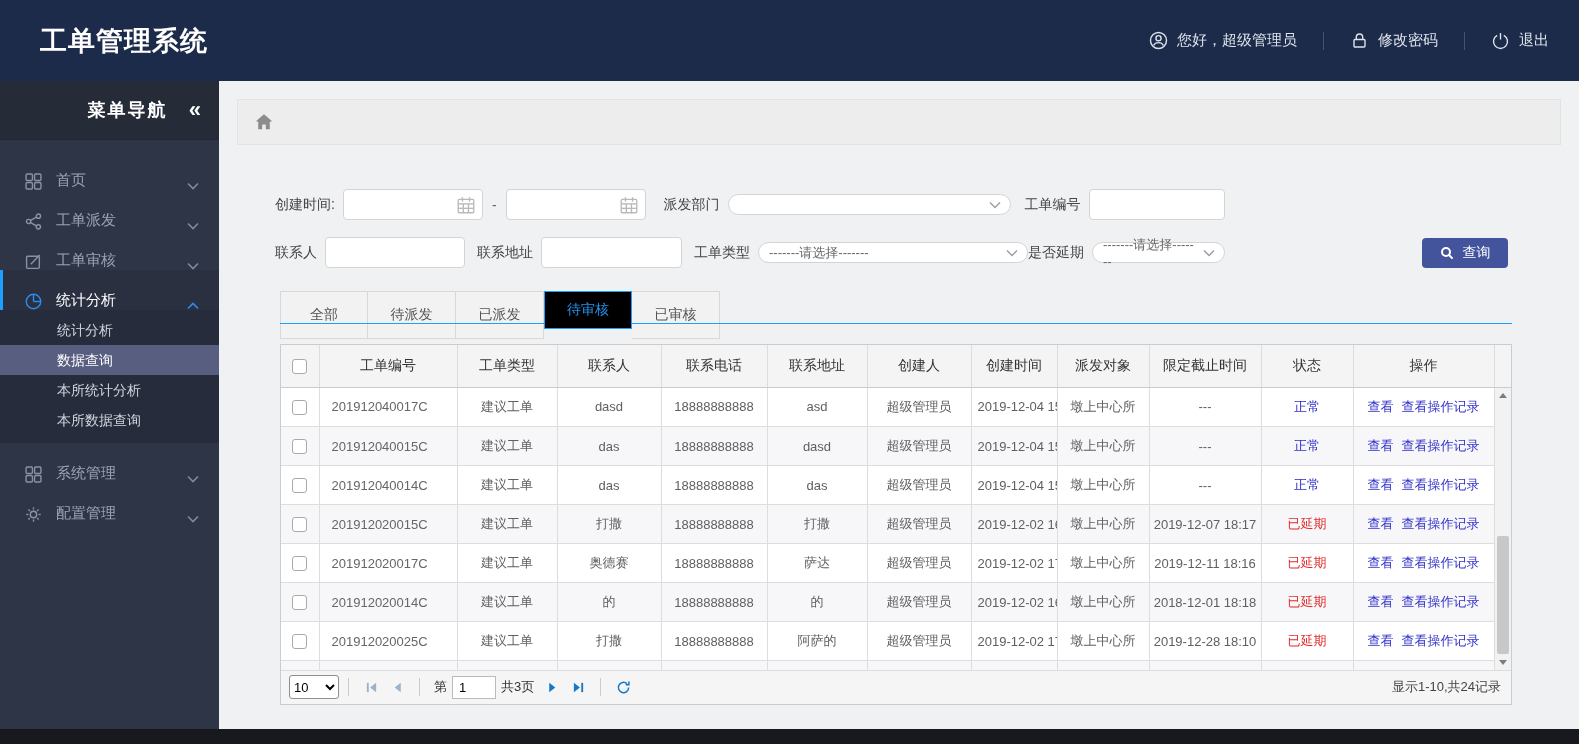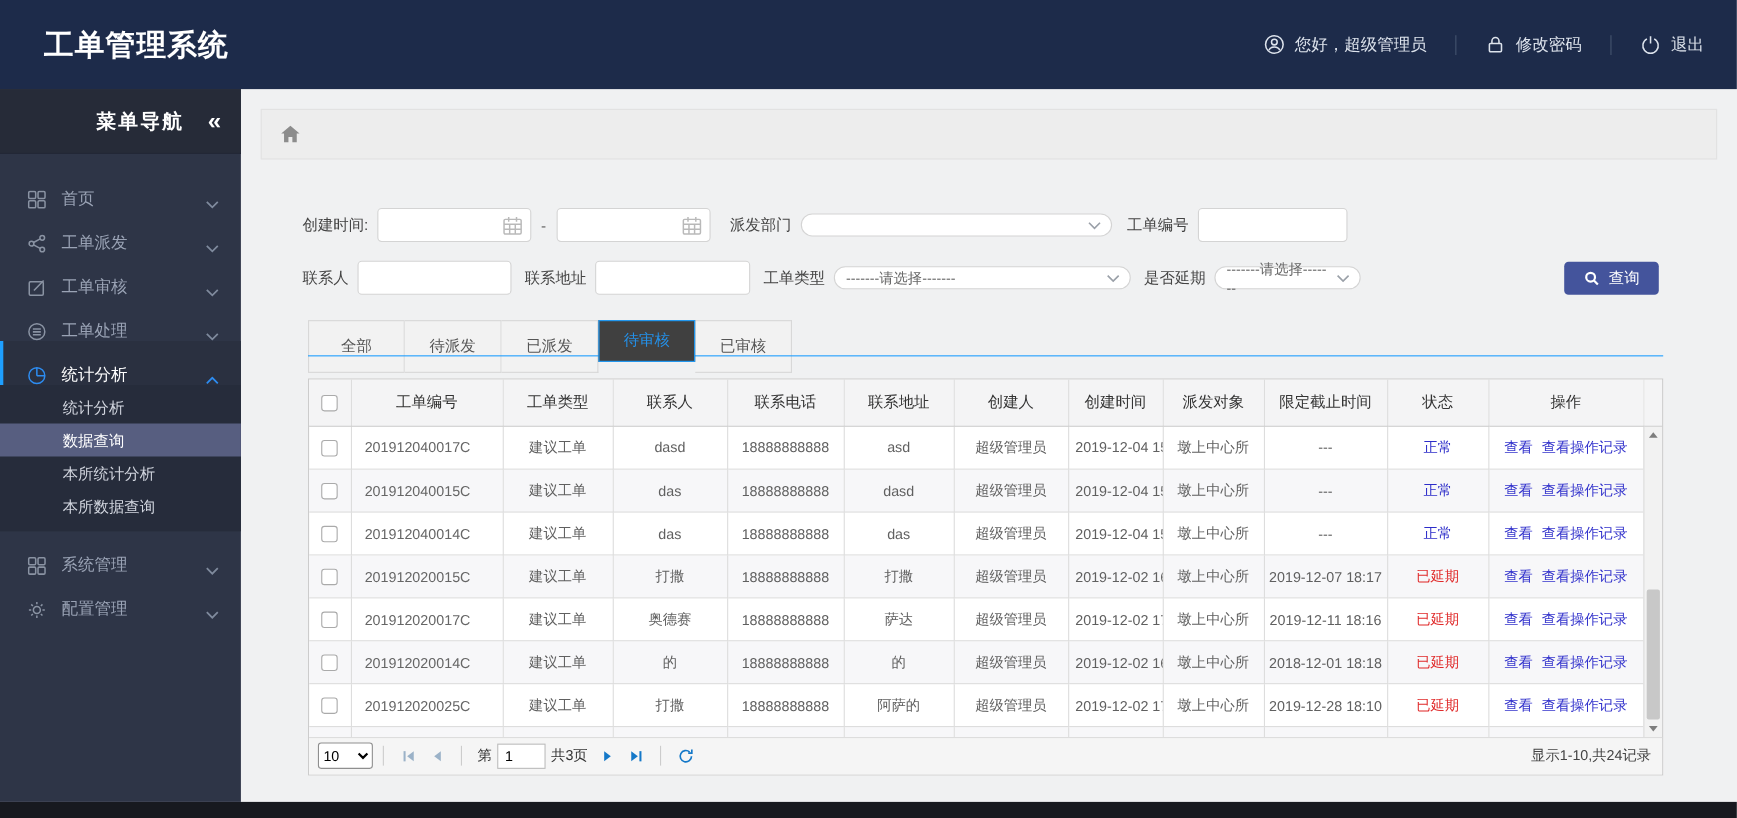--- a/index.html
+++ b/index.html
@@ -52,21 +52,21 @@
   .sel { height:21px; background:#fff; border:1px solid #d4d4d4; border-radius:12px; display:flex; align-items:center; padding:0 26px 0 10px; font-size:13px; color:#666; position:relative; cursor:pointer; }
   .sel .chev { position:absolute; right:9px; stroke:#9aa0a8; fill:none; stroke-width:1.5; }
   .btn-search { margin-left:auto; width:86px; height:30px; background:#44549c; color:#fff; border:none; border-radius:4px; font-size:14px; display:flex; align-items:center; justify-content:center; gap:9px; cursor:pointer; font-family:inherit; }
   .btn-search svg { width:14px; height:14px; stroke:#fff; fill:none; stroke-width:2; }
 
   
   .tabs { margin-left:43px; width:1232px; height:32px; display:flex; position:relative; }
   .tabs::after { content:""; position:absolute; left:0; right:0; top:32px; height:1px; background:#1e9fff; }
   .tab { width:88px; height:48px; background:#f2f2f2; border:1px solid #d8d8d8; border-left:none; display:flex; align-items:center; justify-content:center; font-size:14px; color:#555; cursor:pointer; }
   .tab:first-child { border-left:1px solid #d8d8d8; }
-  .tab.active { background:#404040; border:1px solid #1e9fff; height:38px; color:#2490e8; position:relative; z-index:2; }
+  .tab.active { background:#000000; border:1px solid #1e9fff; height:38px; color:#2490e8; position:relative; z-index:2; }
 
   
   .grid { margin-left:43px; margin-top:21px; width:1232px; background:#fff; border:1px solid #ccc; }
   table { border-collapse:collapse; table-layout:fixed; }
   .thead-t { width:1230px; }
   .body-t { width:1213px; }
   th { height:42px; background:#f4f4f5; border-right:1px solid #ddd; border-bottom:1px solid #ccc; font-size:14px; color:#333; font-weight:normal; text-align:center; overflow:hidden; white-space:nowrap; }
   th.spacer { border-right:none; }
   .body-wrap { height:282px; position:relative; overflow:hidden; }
   td { height:39px; border-right:1px solid #ddd; border-bottom:1px solid #ddd; font-size:13px; color:#606060; text-align:center; overflow:hidden; white-space:nowrap; padding:0 4px; }
@@ -176,32 +176,20 @@
         <svg class="nicon" viewBox="0 0 16 16">
           <rect x="1.5" y="3" width="12" height="11.5" rx="1"></rect>
             <path d="M5.5 10.5 L13.8 1.8"></path>
         </svg>
         <span>工单审核</span>
         <svg class="chev" width="12" height="8" viewBox="0 0 12 8">
             <path d="M1 1.5 L6 6.5 L11 1.5"></path>
           </svg>
       </div>
 
-      <div class="nav-item">
-        <svg class="nicon" viewBox="0 0 16 16">
-          <circle cx="8" cy="8" r="6.8"></circle>
-            <line x1="4.6" y1="5.8" x2="11.4" y2="5.8"></line>
-            <line x1="4.6" y1="8.2" x2="11.4" y2="8.2"></line>
-            <line x1="4.6" y1="10.6" x2="11.4" y2="10.6"></line>
-        </svg>
-        <span>工单处理</span>
-        <svg class="chev" width="12" height="8" viewBox="0 0 12 8">
-            <path d="M1 1.5 L6 6.5 L11 1.5"></path>
-          </svg>
-      </div>
 
       <div class="nav-item active">
         <svg class="nicon" viewBox="0 0 16 16">
           <circle cx="8" cy="8" r="6.8"></circle>
             <line x1="8" y1="8" x2="8" y2="1.2"></line>
             <line x1="8" y1="8" x2="14.8" y2="8"></line>
         </svg>
         <span>统计分析</span>
         <svg class="chev" width="12" height="8" viewBox="0 0 12 8">
             <path d="M1 6.5 L6 1.5 L11 6.5"></path>
@@ -299,21 +287,21 @@
       <div class="inp" style="width:141px">
         <input style="">
       </div>
       <span class="f-label" style="margin-left:12px">工单类型</span>
       <div class="sel" style="width:270px">
         <span>-------请选择-------</span>
         <svg class="chev" width="12" height="8" viewBox="0 0 12 8">
             <path d="M1 1.5 L6 6.5 L11 1.5"></path>
           </svg>
       </div>
-      <span class="f-label" style="margin-left:12px">是否延期</span>
+      <span class="f-label" style="">是否延期</span>
       <div class="sel" style="width:133px">
         <span>-------请选择-------</span>
         <svg class="chev" width="12" height="8" viewBox="0 0 12 8">
             <path d="M1 1.5 L6 6.5 L11 1.5"></path>
           </svg>
       </div>
       <button class="btn-search">
         <svg viewBox="0 0 14 14">
             <circle cx="6" cy="6" r="4"></circle>
             <line x1="9" y1="9" x2="12.6" y2="12.6"></line>

